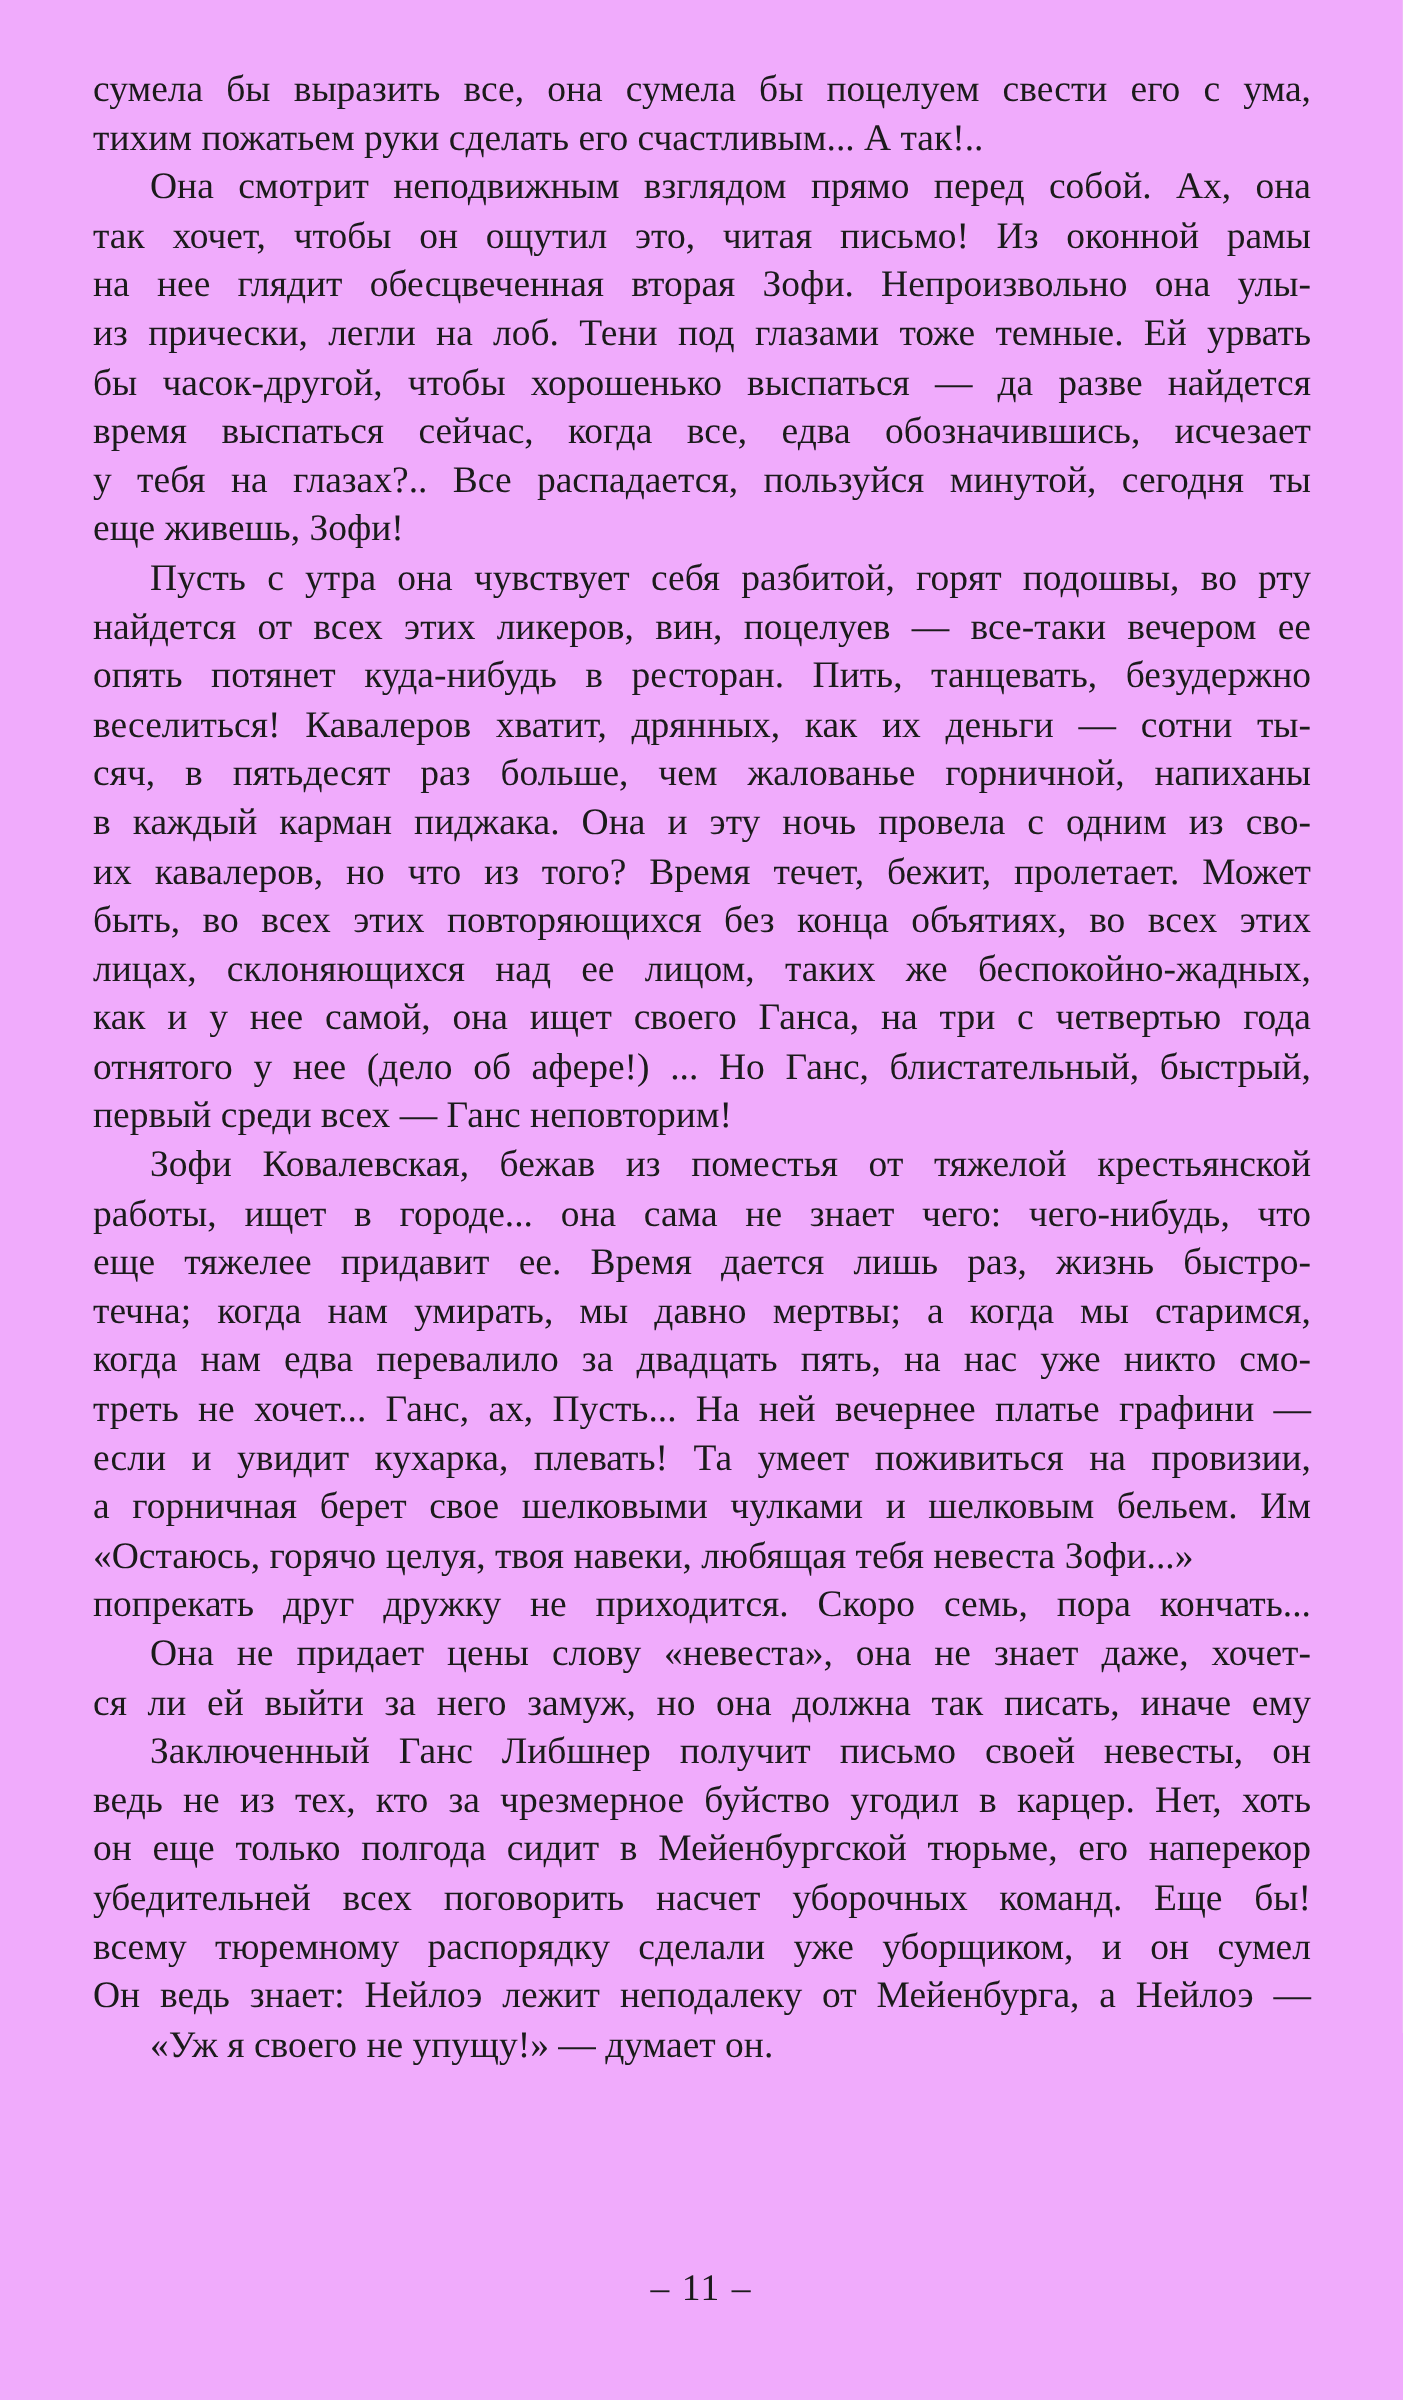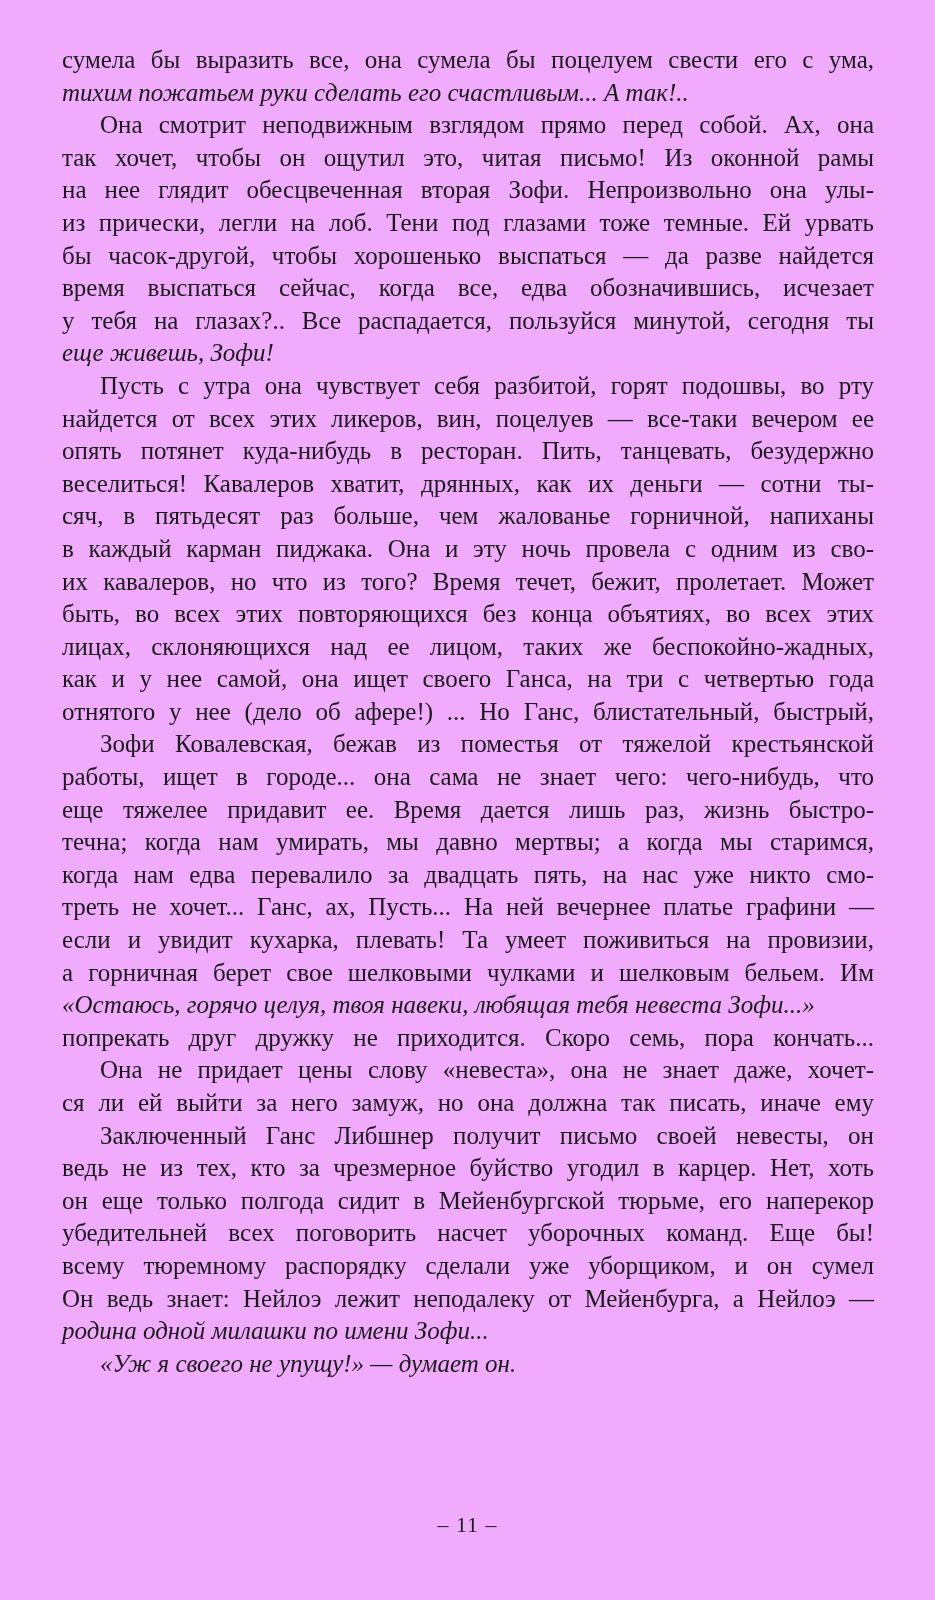--- a/index.html
+++ b/index.html
@@ -32,31 +32,30 @@
     text-align: justify;
     text-align-last: justify;
     white-space: normal;
   }
   .line.indent {
     text-indent: 38px;
   }
   .line.last {
     text-align: right;
     text-align-last: left;
-    font-style: italic;
   }
   .page-footer {
     position: absolute;
     top: 1512px;
     left: 0;
     width: 100%;
     text-align: center;
   }
   .page-number {
-    font-size: 22px;
+    font-size: 25px;
     letter-spacing: 1px;
     color: #1b1b1b;
   }
 </style>
 </head>
 <body>
 
 <div class="book-page">
   <div class="page-text">
       <div class="line">сумела бы выразить все, она сумела бы поцелуем свести его с ума,</div>
@@ -73,37 +72,37 @@
       <div class="line">найдется от всех этих ликеров, вин, поцелуев — все-таки вечером ее</div>
       <div class="line">опять потянет куда-нибудь в ресторан. Пить, танцевать, безудержно</div>
       <div class="line">веселиться! Кавалеров хватит, дрянных, как их деньги — сотни ты-</div>
       <div class="line">сяч, в пятьдесят раз больше, чем жалованье горничной, напиханы</div>
       <div class="line">в каждый карман пиджака. Она и эту ночь провела с одним из сво-</div>
       <div class="line">их кавалеров, но что из того? Время течет, бежит, пролетает. Может</div>
       <div class="line">быть, во всех этих повторяющихся без конца объятиях, во всех этих</div>
       <div class="line">лицах, склоняющихся над ее лицом, таких же беспокойно-жадных,</div>
       <div class="line">как и у нее самой, она ищет своего Ганса, на три с четвертью года</div>
       <div class="line">отнятого у нее (дело об афере!) ... Но Ганс, блистательный, быстрый,</div>
+      <div class="line last">первый среди всех — Ганс неповторим!</div>
       <div class="line indent">Зофи Ковалевская, бежав из поместья от тяжелой крестьянской</div>
       <div class="line">работы, ищет в городе... она сама не знает чего: чего-нибудь, что</div>
       <div class="line">еще тяжелее придавит ее. Время дается лишь раз, жизнь быстро-</div>
       <div class="line">течна; когда нам умирать, мы давно мертвы; а когда мы старимся,</div>
       <div class="line">когда нам едва перевалило за двадцать пять, на нас уже никто смо-</div>
       <div class="line">треть не хочет... Ганс, ах, Пусть... На ней вечернее платье графини —</div>
       <div class="line">если и увидит кухарка, плевать! Та умеет поживиться на провизии,</div>
       <div class="line">а горничная берет свое шелковыми чулками и шелковым бельем. Им</div>
       <div class="line last">«Остаюсь, горячо целуя, твоя навеки, любящая тебя невеста Зофи...»</div>
       <div class="line">попрекать друг дружку не приходится. Скоро семь, пора кончать...</div>
       <div class="line indent">Она не придает цены слову «невеста», она не знает даже, хочет-</div>
       <div class="line">ся ли ей выйти за него замуж, но она должна так писать, иначе ему</div>
       <div class="line indent">Заключенный Ганс Либшнер получит письмо своей невесты, он</div>
       <div class="line">ведь не из тех, кто за чрезмерное буйство угодил в карцер. Нет, хоть</div>
       <div class="line">он еще только полгода сидит в Мейенбургской тюрьме, его наперекор</div>
       <div class="line">убедительней всех поговорить насчет уборочных команд. Еще бы!</div>
       <div class="line">всему тюремному распорядку сделали уже уборщиком, и он сумел</div>
       <div class="line">Он ведь знает: Нейлоэ лежит неподалеку от Мейенбурга, а Нейлоэ —</div>
-      <div class="line last">родина одной милашки по имени Зофи...</div>
       <div class="line indent last">«Уж я своего не упущу!» — думает он.</div>
     </div>
   <div class="page-footer">
     <span class="page-number">– 11 –</span>
   </div>
 </div>
 
 </body></html>

